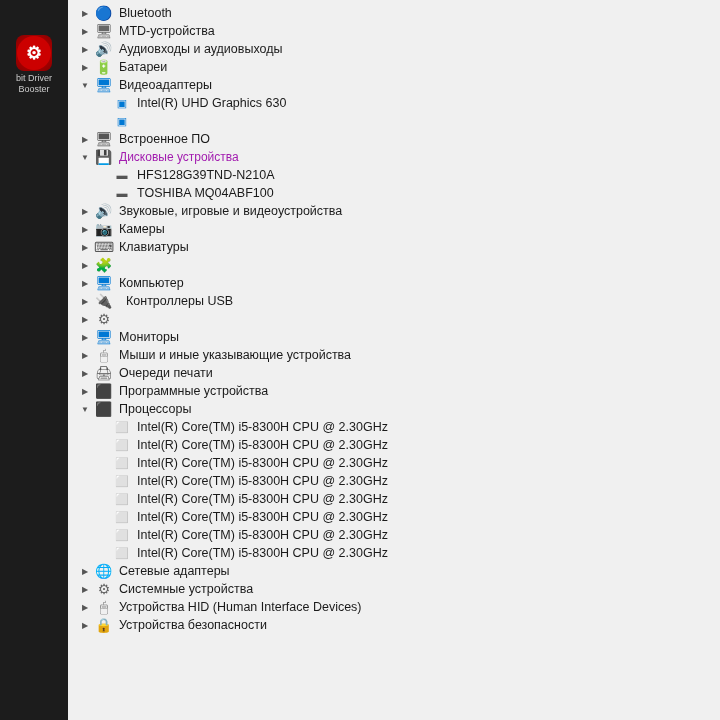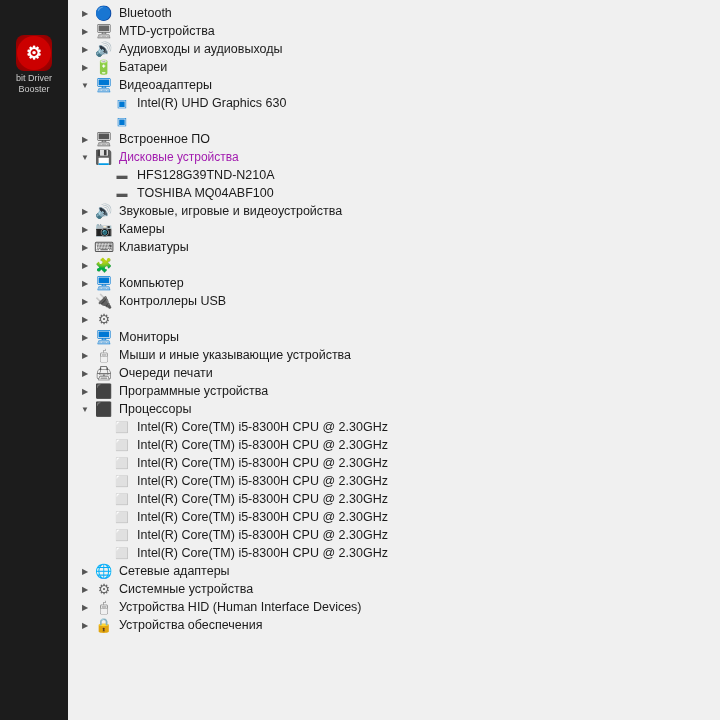--- a/index.html
+++ b/index.html
@@ -233,21 +233,21 @@
         <span style="font-size:8px;color:#555">▶</span>
       </span>
       <span class="tree-icon" style="color: rgb(0, 120, 212); font-size: 14px;">🖥</span>
       <span style="font-size: 12.5px; color: rgb(26, 26, 26); margin-left: 3px;">Компьютер</span>
     </div>
     <div class="tree-item" style="padding-left: 2px;">
       <span class="tree-chevron">
         <span style="font-size:8px;color:#555">▶</span>
       </span>
       <span class="tree-icon" style="color: rgb(85, 85, 85); font-size: 14px;">🔌</span>
-      <span style="font-size: 12.5px; color: rgb(26, 26, 26); margin-left: 3px;">Контроллеры USB</span>
+      <span style="font-size: 12.5px; color: rgb(26, 26, 26); margin-left: 10px;">Контроллеры USB</span>
     </div>
     <div class="tree-item" style="padding-left: 2px;">
       <span class="tree-chevron">
         <span style="font-size:8px;color:#555">▶</span>
       </span>
       <span class="tree-icon" style="color: rgb(102, 102, 102); font-size: 14px;">⚙</span>
     </div>
     <div class="tree-item" style="padding-left: 2px;">
       <span class="tree-chevron">
         <span style="font-size:8px;color:#555">▶</span>
@@ -358,15 +358,15 @@
         <span style="font-size:8px;color:#555">▶</span>
       </span>
       <span class="tree-icon" style="color: rgb(85, 85, 85); font-size: 14px;">🖱</span>
       <span style="font-size: 12.5px; color: rgb(26, 26, 26); margin-left: 3px;">Устройства HID (Human Interface Devices)</span>
     </div>
     <div class="tree-item" style="padding-left: 2px;">
       <span class="tree-chevron">
         <span style="font-size:8px;color:#555">▶</span>
       </span>
       <span class="tree-icon" style="color: rgb(51, 51, 51); font-size: 14px;">🔒</span>
-      <span style="font-size: 12.5px; color: rgb(26, 26, 26); margin-left: 3px;">Устройства обеспечения</span>
+      <span style="font-size: 12.5px; color: rgb(26, 26, 26); margin-left: 3px;">Устройства безопасности</span>
     </div>
   </div>
 
 </body></html>

